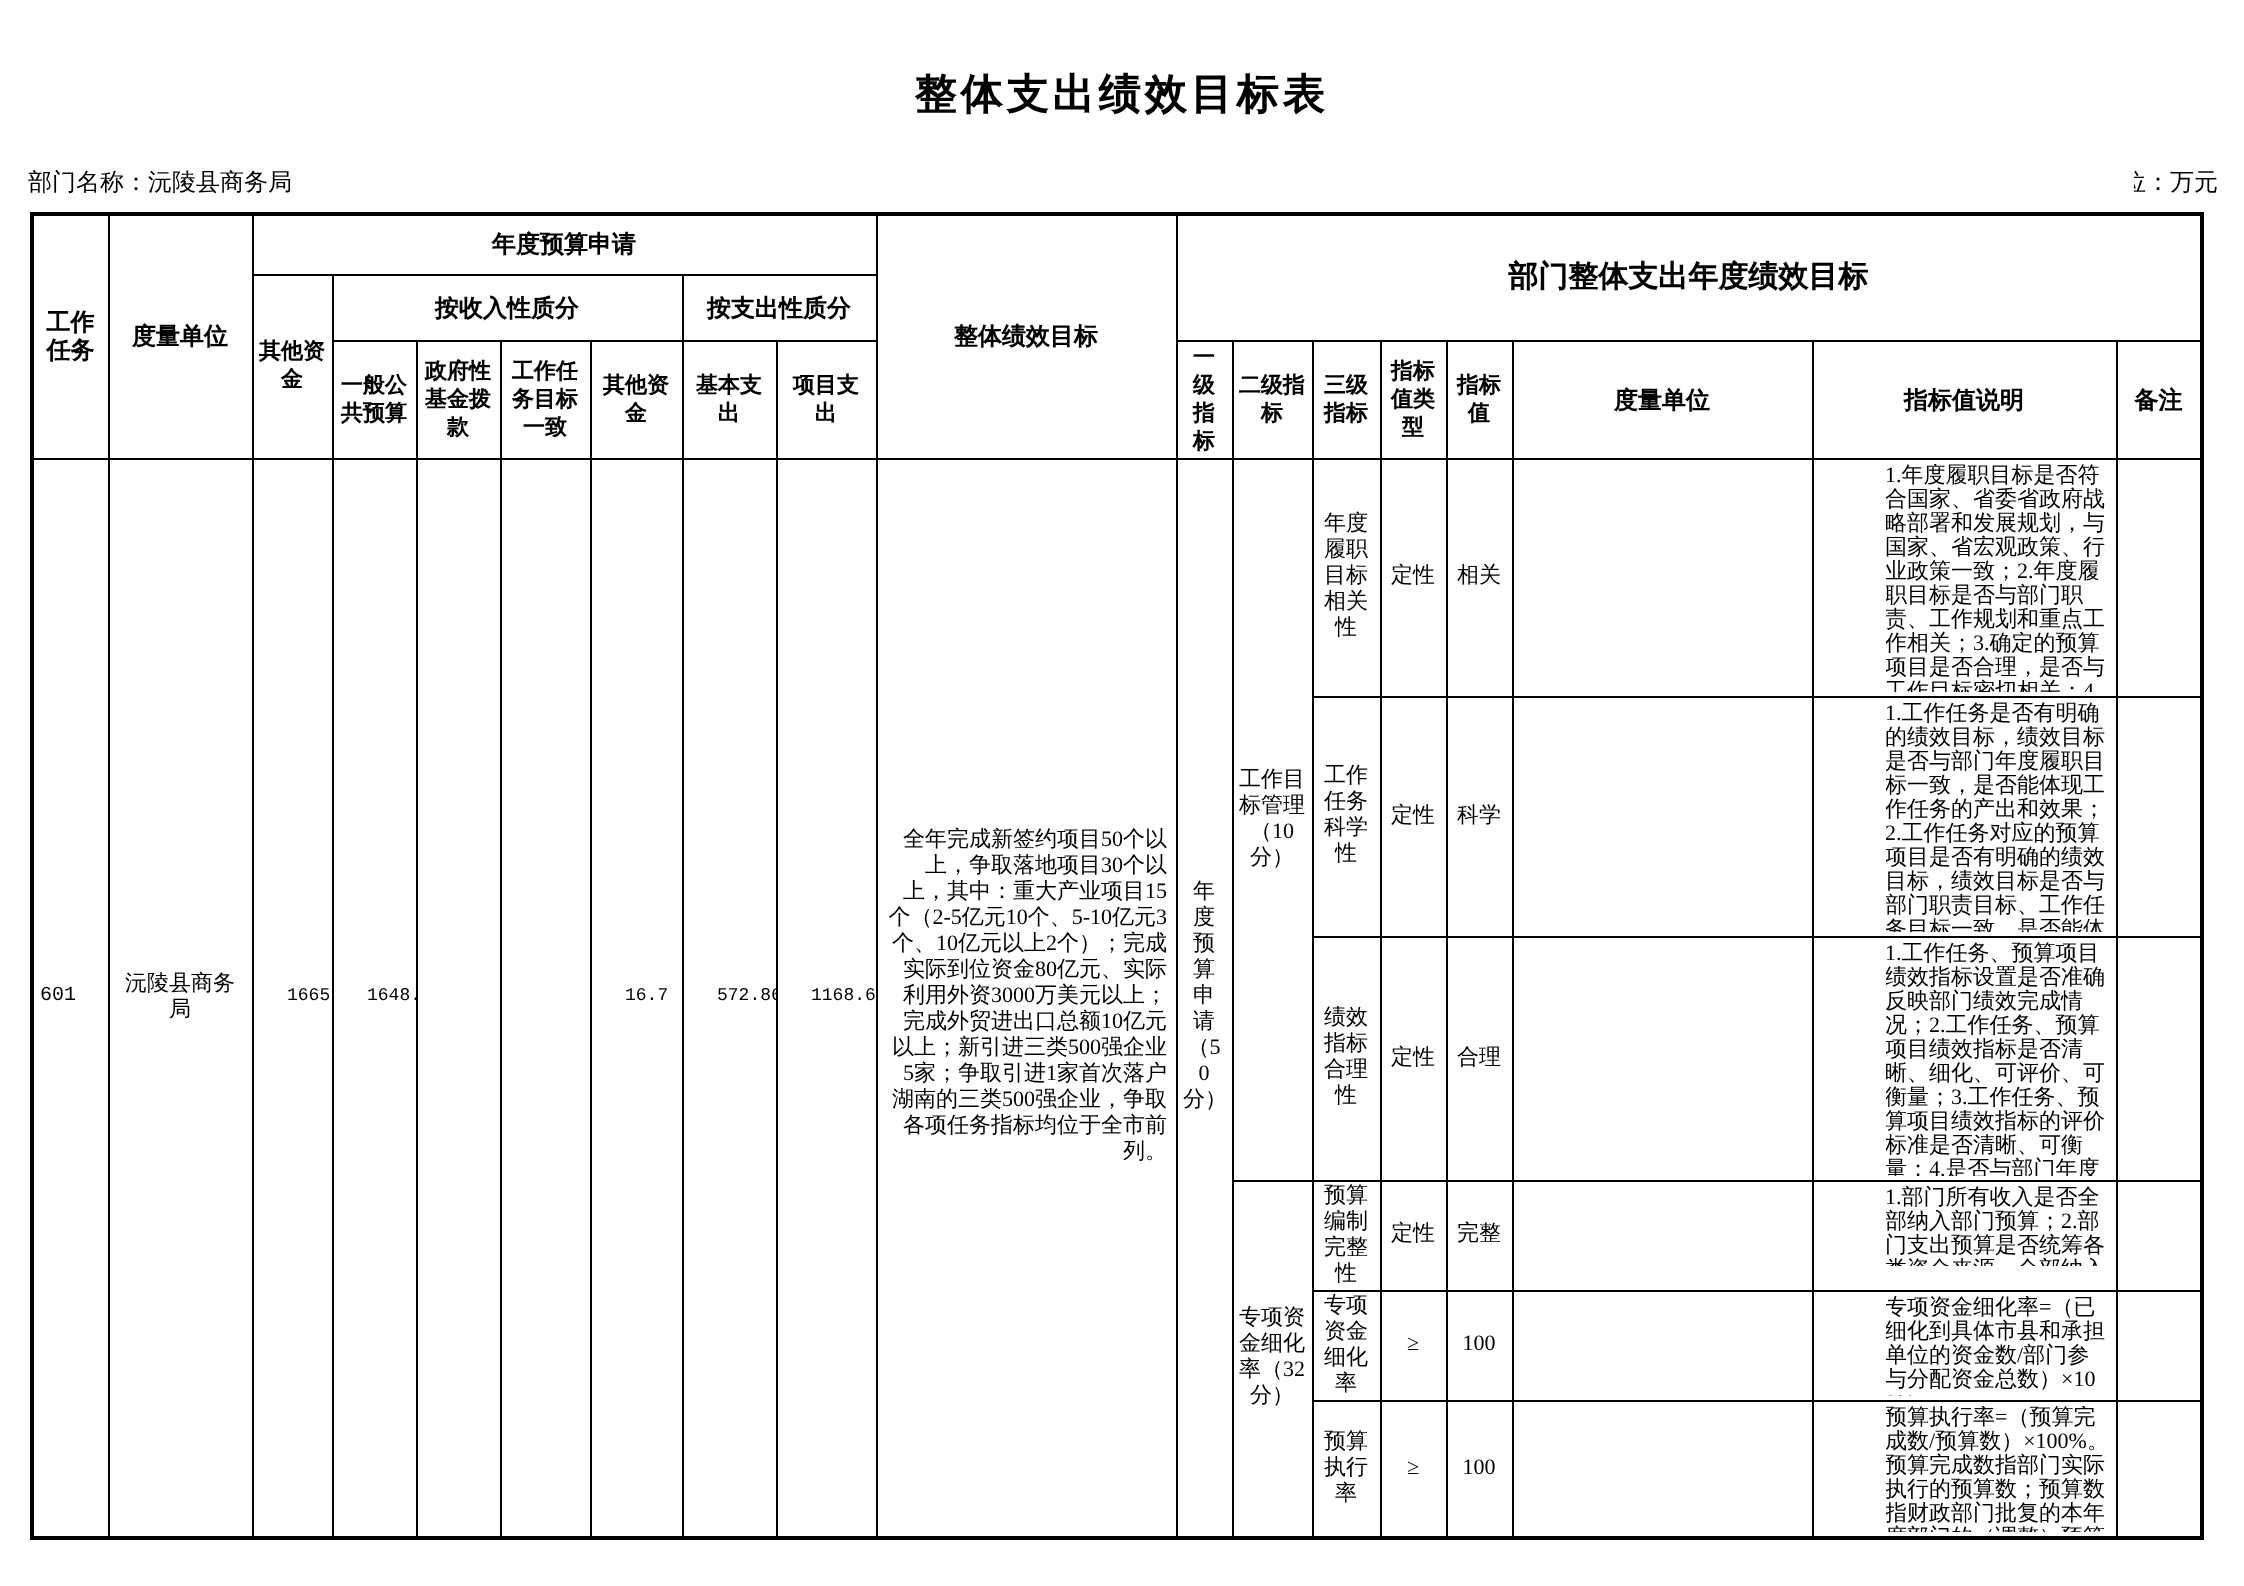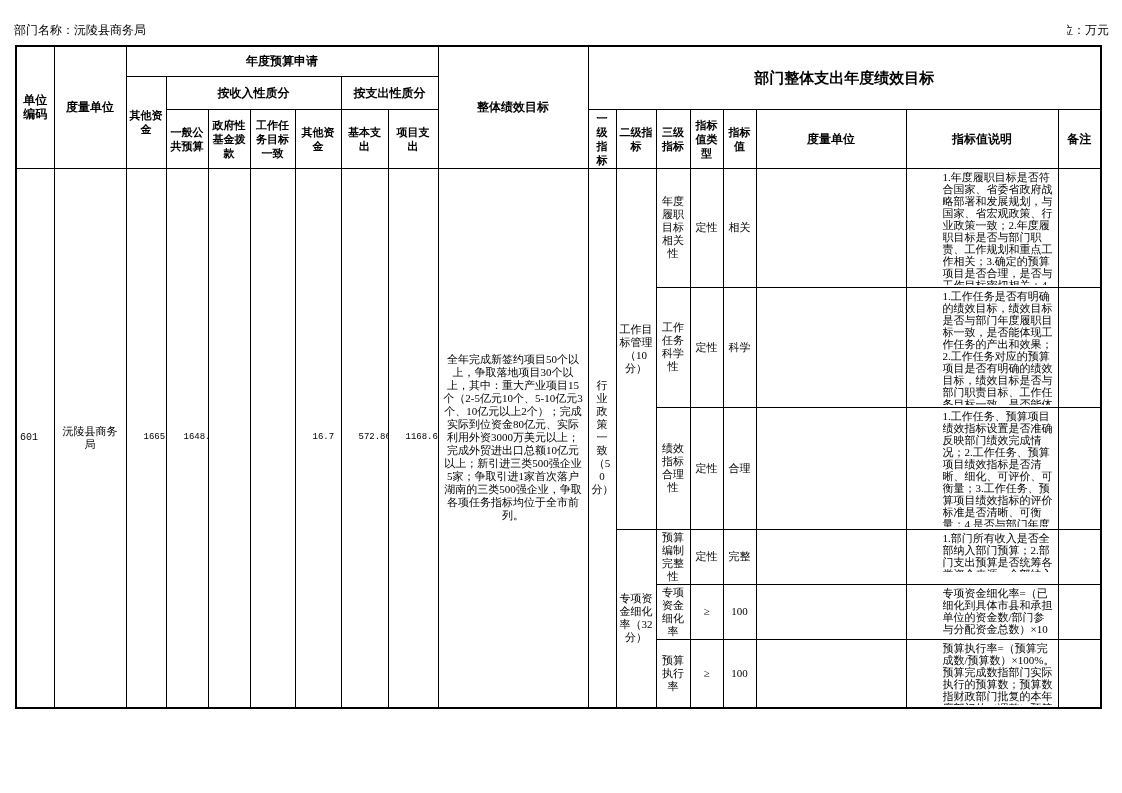--- a/index.html
+++ b/index.html
@@ -67,39 +67,40 @@
     padding:1px 17px;
   }
   td.code{
     font-family:"Liberation Mono","DejaVu Sans Mono",monospace;
     font-size:10px;
     text-align:left;
     padding-left:3px;
   }
   td.ctr{text-align:center;}
   td.goal{
-    text-align:center;
+    text-align:right;
     vertical-align:middle;
     padding:2px 4px;
   }
   td.desc{
     vertical-align:top;
     padding:2px 3px;
   }
   .clip{
     overflow:hidden;
     line-height:12px;
     margin-left:33px;
   }
 </style>
 </head>
 <body>
 
 <div class="sheet">
 
+  <h1 class="title">整体支出绩效目标表</h1>
 
   <div class="meta">
     <span>部门名称：沅陵县商务局</span>
     <span class="unit-clip">
         <span>单位：万元</span>
       </span>
   </div>
 
   <table>
     <colgroup>
@@ -118,21 +119,21 @@
       <col style="width:34px">
         <col style="width:33px">
         <col style="width:33px">
       <col style="width:150px">
         <col style="width:152px">
         <col style="width:43px">
     </colgroup>
 
     <tbody>
         <tr style="height:30px">
-      <td class="hc hc-mid" rowspan="3">单位编码</td>
+      <td class="hc hc-mid" rowspan="3">工作任务</td>
       <td class="hc hc-mid" rowspan="3">度量单位</td>
       <td class="hc hc-mid" colspan="7">年度预算申请</td>
       <td class="hc hc-mid" rowspan="3">整体绩效目标</td>
       <td class="hc hc-big" colspan="8" rowspan="2">部门整体支出年度绩效目标</td>
     </tr>
 
     <tr style="height:33px">
       <td class="hc" rowspan="2">其他资金</td>
       <td class="hc hc-mid" colspan="4">按收入性质分</td>
       <td class="hc hc-mid" colspan="2">按支出性质分</td>
@@ -159,21 +160,21 @@
       <td class="code" rowspan="6">601</td>
       <td class="ctr" rowspan="6">沅陵县商务局</td>
       <td class="num" rowspan="6">1665.43</td>
       <td class="num" rowspan="6">1648.73</td>
       <td class="num" rowspan="6"></td>
       <td class="num" rowspan="6"></td>
       <td class="num" rowspan="6">16.7</td>
       <td class="num" rowspan="6">572.86</td>
       <td class="num" rowspan="6">1168.6</td>
       <td class="goal" rowspan="6">全年完成新签约项目50个以上，争取落地项目30个以上，其中：重大产业项目15个（2-5亿元10个、5-10亿元3个、10亿元以上2个）；完成实际到位资金80亿元、实际利用外资3000万美元以上；完成外贸进出口总额10亿元以上；新引进三类500强企业5家；争取引进1家首次落户湖南的三类500强企业，争取各项任务指标均位于全市前列。</td>
-      <td class="ctr" rowspan="6">行业政策一致（50分）</td>
+      <td class="ctr" rowspan="6">年度预算申请（50分）</td>
       <td class="ctr" rowspan="3">工作目标管理（10分）</td>
       <td class="ctr">年度履职目标相关性</td>
       <td class="ctr">定性</td>
       <td class="ctr">相关</td>
       <td></td>
       <td class="desc">
             <div class="clip" style="max-height:114px">1.年度履职目标是否符合国家、省委省政府战略部署和发展规划，与国家、省宏观政策、行业政策一致；2.年度履职目标是否与部门职责、工作规划和重点工作相关；3.确定的预算项目是否合理，是否与工作目标密切相关；4.工作任务和年度预算安排是否合理。</div>
           </td>
       <td></td>
     </tr>

